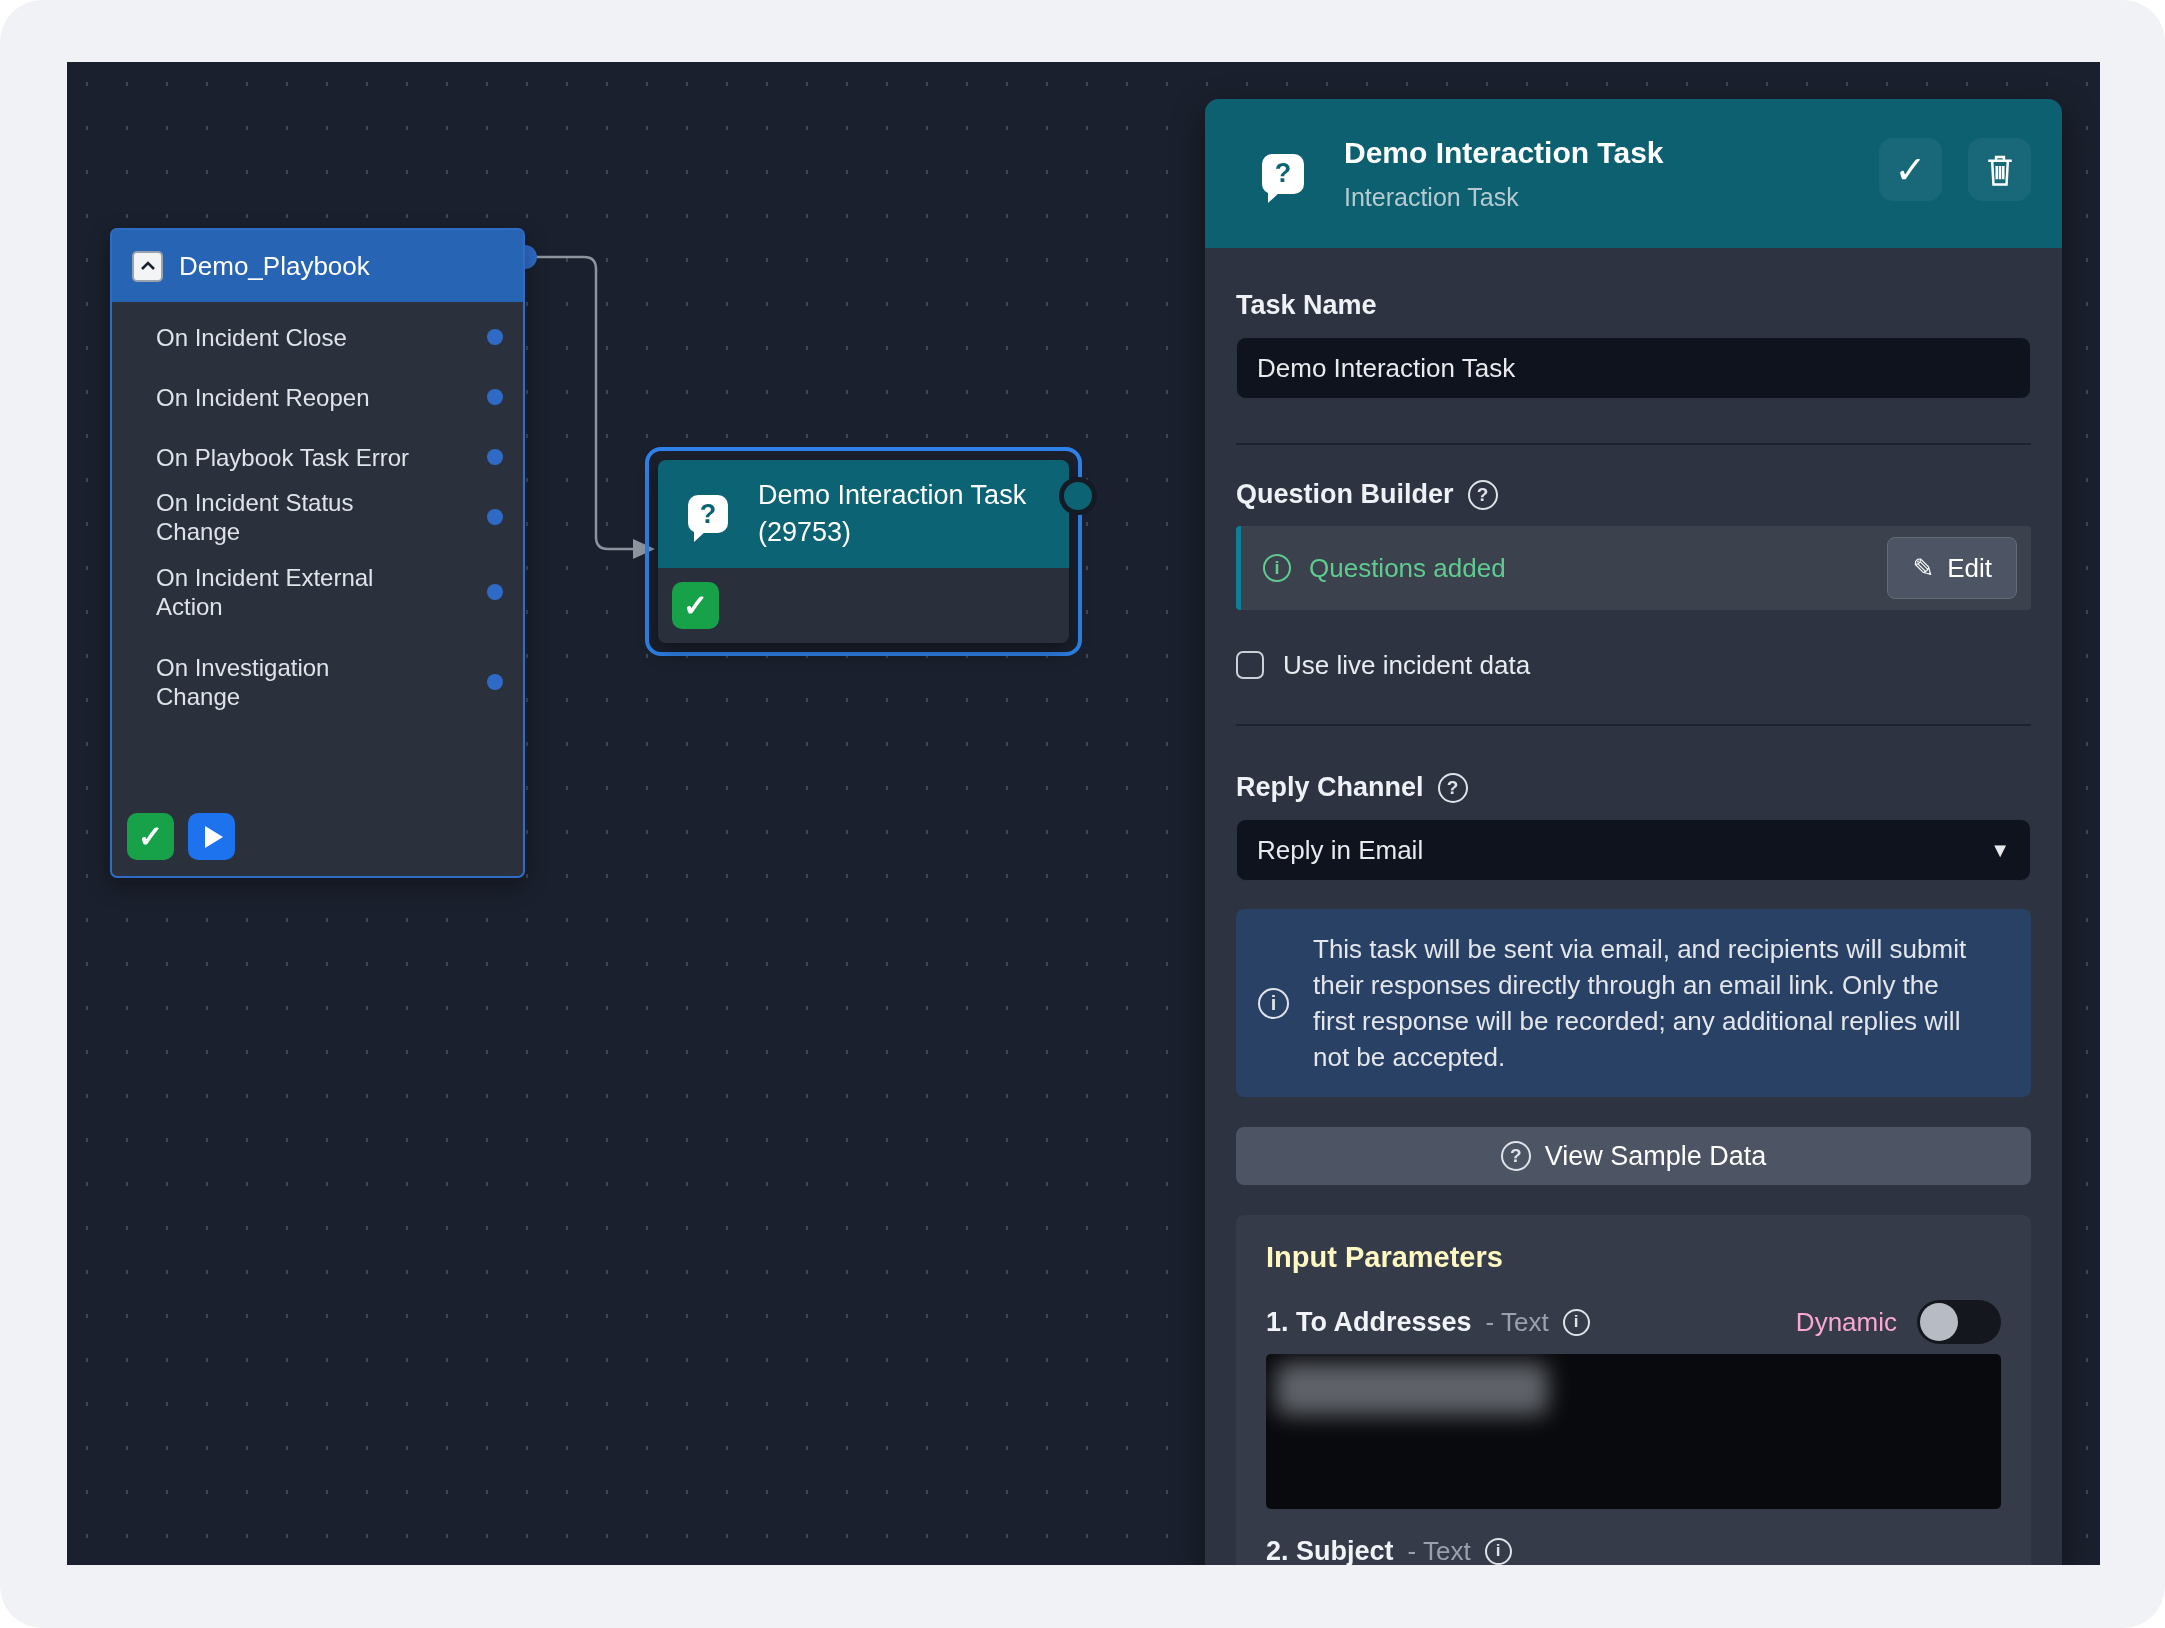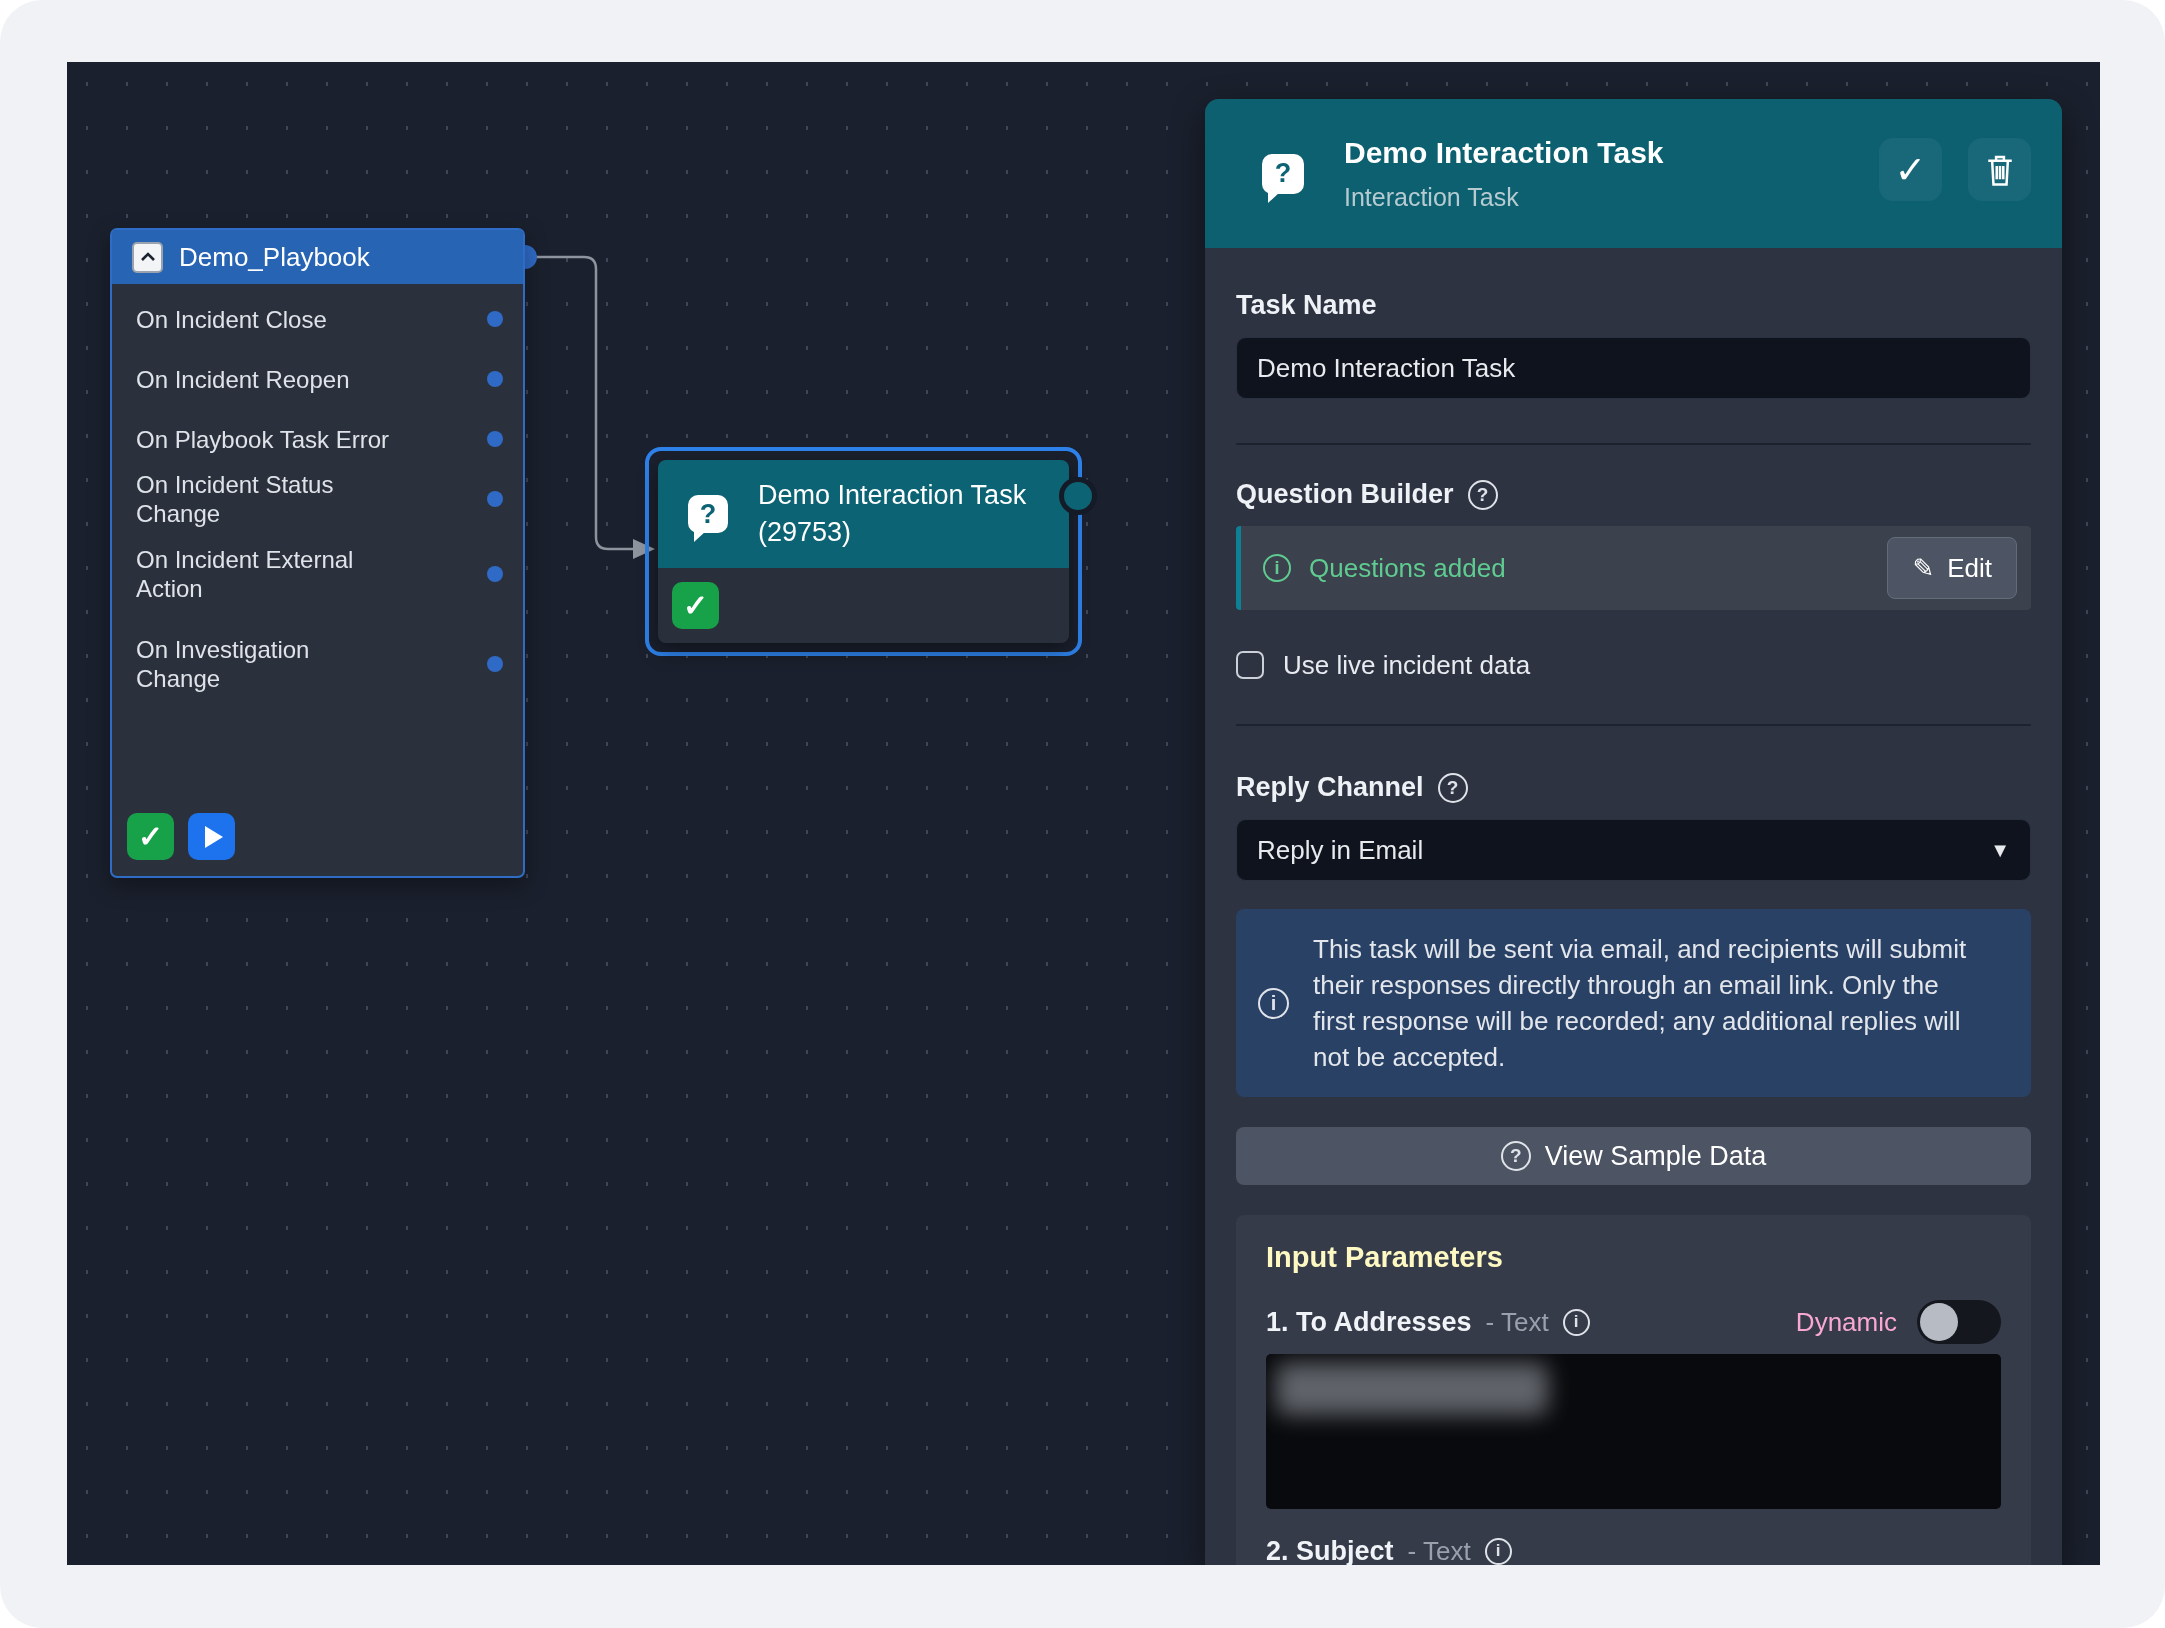--- a/index.html
+++ b/index.html
@@ -6,24 +6,24 @@
   *{margin:0;padding:0;box-sizing:border-box;}
   html,body{width:2165px;height:1628px;background:#ffffff;font-family:"Liberation Sans",sans-serif;}
   .frame{position:absolute;inset:0;background:#f0f2f5;border-radius:42px;overflow:hidden;}
   .canvas{position:absolute;left:67px;top:62px;width:2033px;height:1503px;background:var(--canvas_bg);
     overflow:hidden;
     background-image:radial-gradient(ellipse 1.7px 3.4px at 20px 22px, rgba(148,158,178,.30) 60%, transparent 61%);
     background-size:40px 44px;}
   
   .pb-node{position:absolute;left:43px;top:166px;width:415px;height:650px;background:var(--node_body);
     border:2px solid #2e6cc5;border-radius:7px;box-shadow:0 8px 22px rgba(0,0,0,.35);display:flex;flex-direction:column;}
-  .pb-head{height:54px;background:var(--header_blue);border-radius:4px 4px 0 0;display:flex;align-items:center;padding:1px 20px;gap:16px;flex:0 0 auto;}
+  .pb-head{height:72px;background:var(--header_blue);border-radius:4px 4px 0 0;display:flex;align-items:center;padding:1px 20px;gap:16px;flex:0 0 auto;}
   .collapse-btn{width:31px;height:31px;background:#f2f4f6;border:2px solid #9aa3ad;border-radius:5px;display:flex;align-items:center;justify-content:center;}
   .pb-title{color:#fff;font-size:26px;}
-  .pb-rows{flex:1 1 auto;padding-top:5px;}
+  .pb-rows{flex:1 1 auto;padding-top:5px;padding-left:20px;}
   .prow{display:flex;align-items:center;justify-content:space-between;padding:0 20px 0 24px;}
   .prow:nth-child(-n+4){height:60px;}
   .prow:nth-child(n+5){height:90px;}
   .plabel{color:#dfe3e9;font-size:24px;line-height:29px;white-space:pre-line;}
   .pdot{width:16px;height:16px;border-radius:50%;background:var(--port_blue);flex:0 0 auto;}
   .pb-actions{display:flex;gap:14px;padding:0 0 16px 15px;}
   .sq-btn{width:47px;height:47px;border-radius:10px;display:flex;align-items:center;justify-content:center;color:#fff;}
   .sq-green{background:var(--green);font-size:30px;font-weight:bold;}
   .sq-blue{background:var(--play_blue);}
   .tri-right{width:0;height:0;border-left:18px solid #fff;border-top:11px solid transparent;border-bottom:11px solid transparent;margin-left:4px;}

